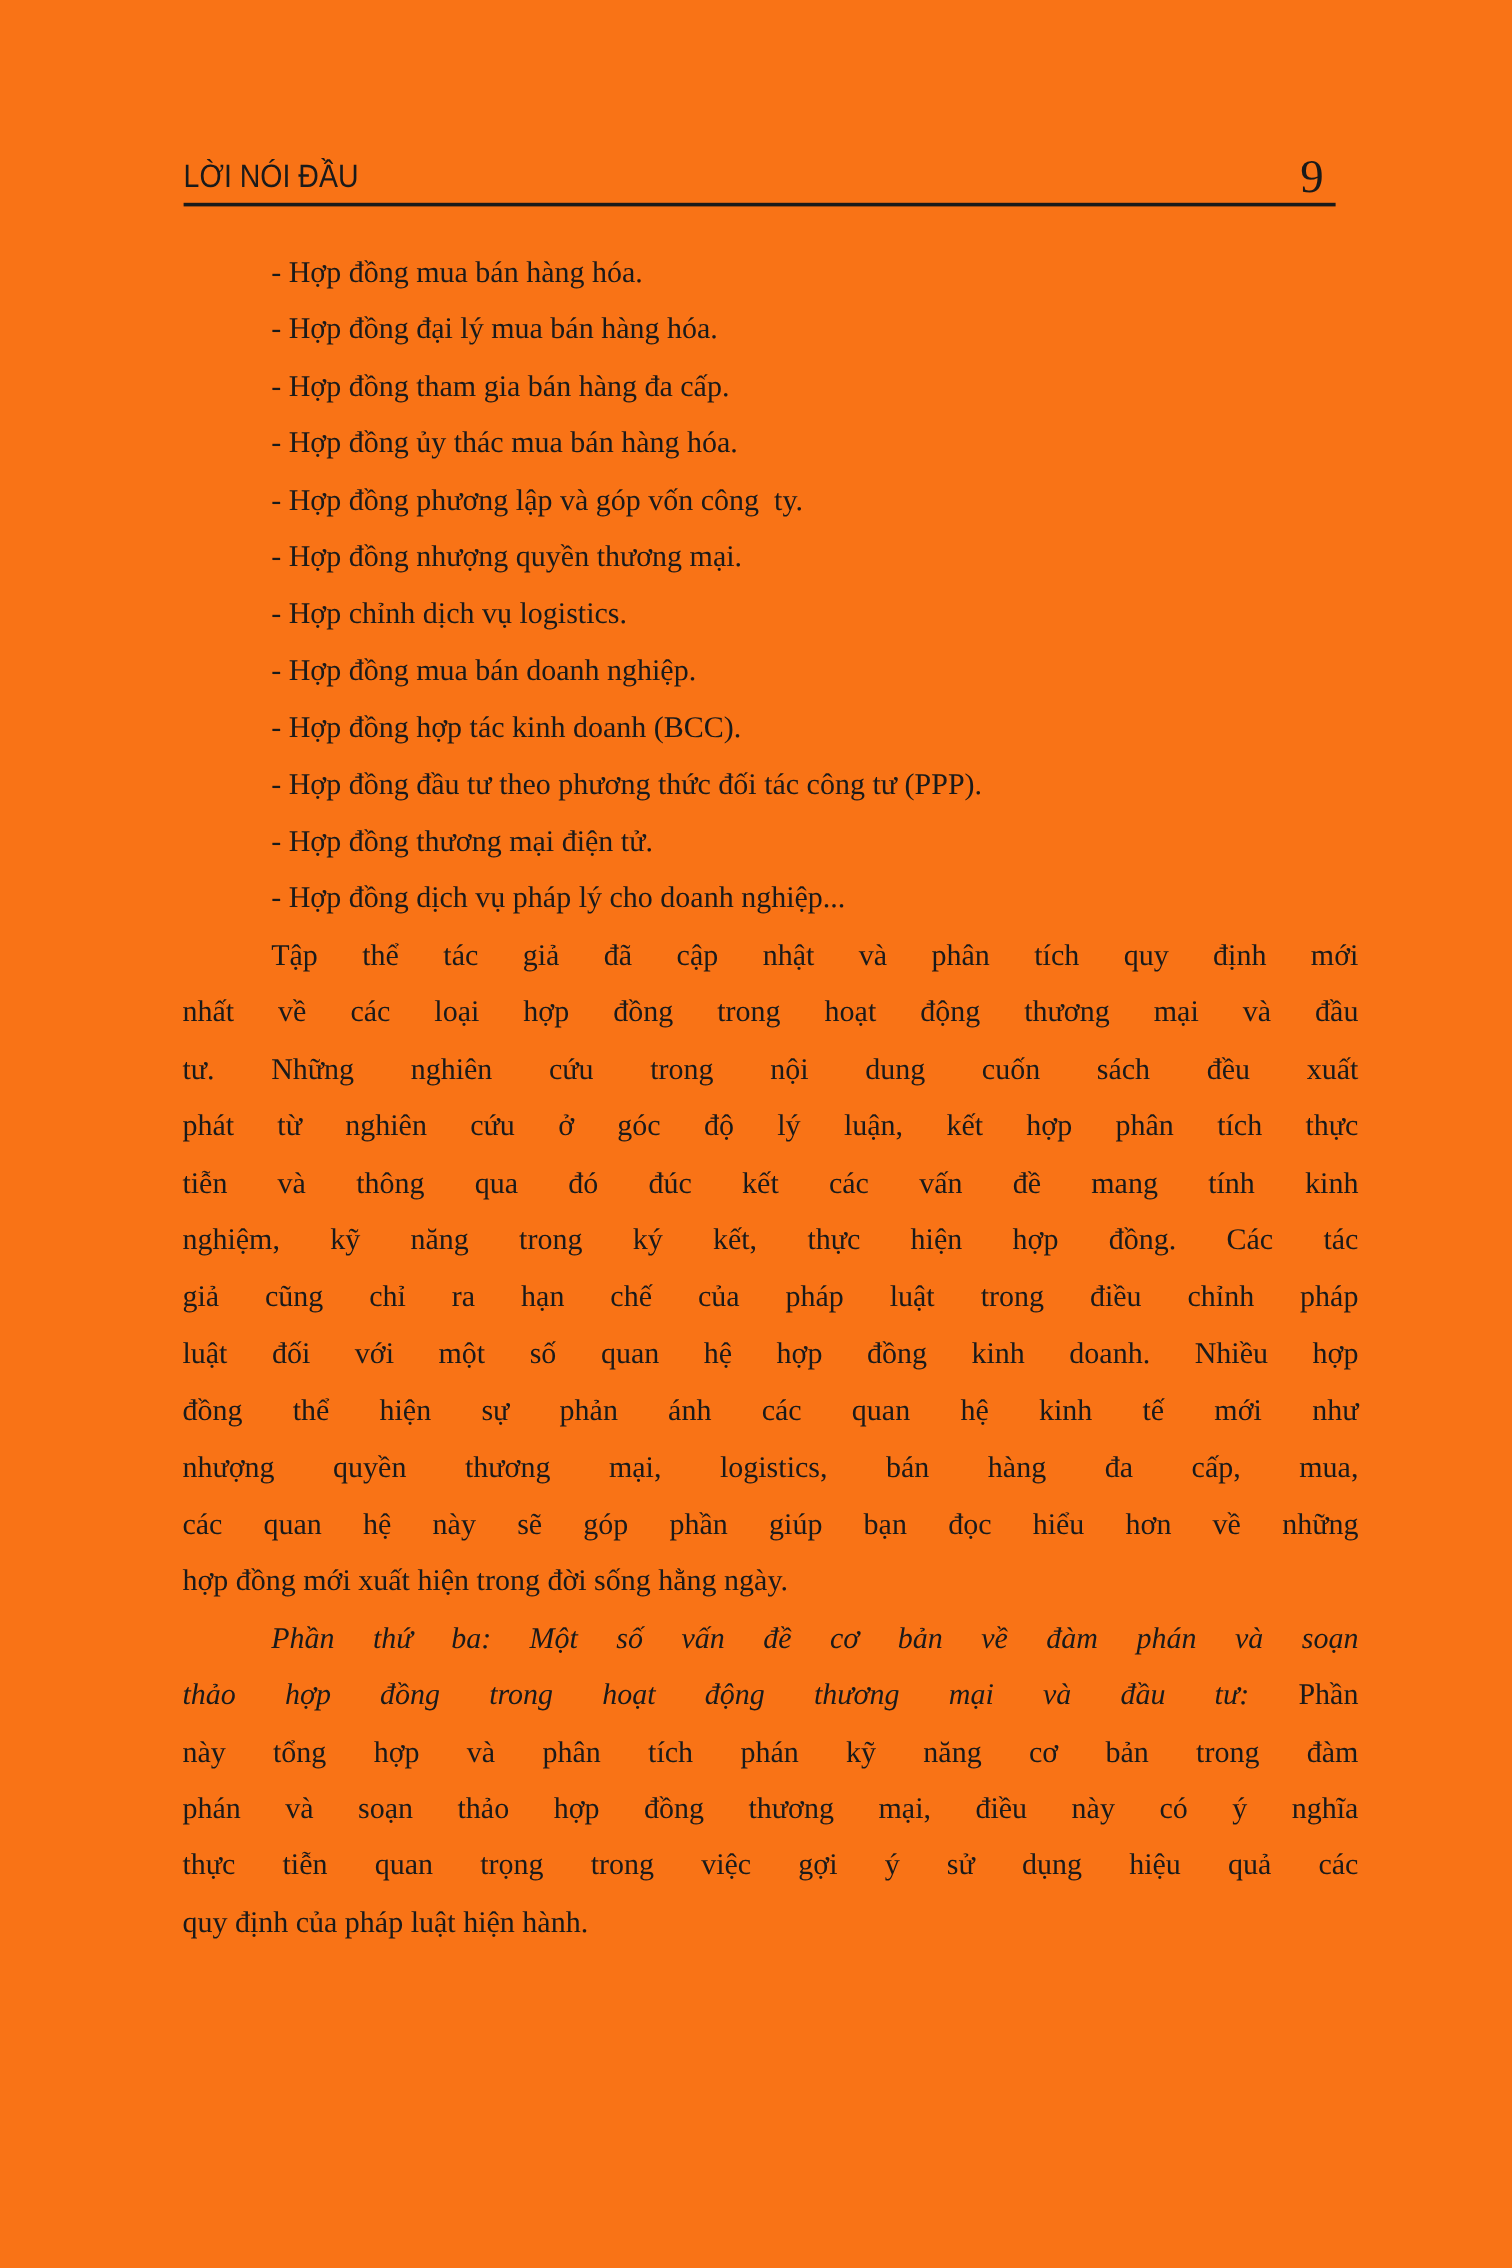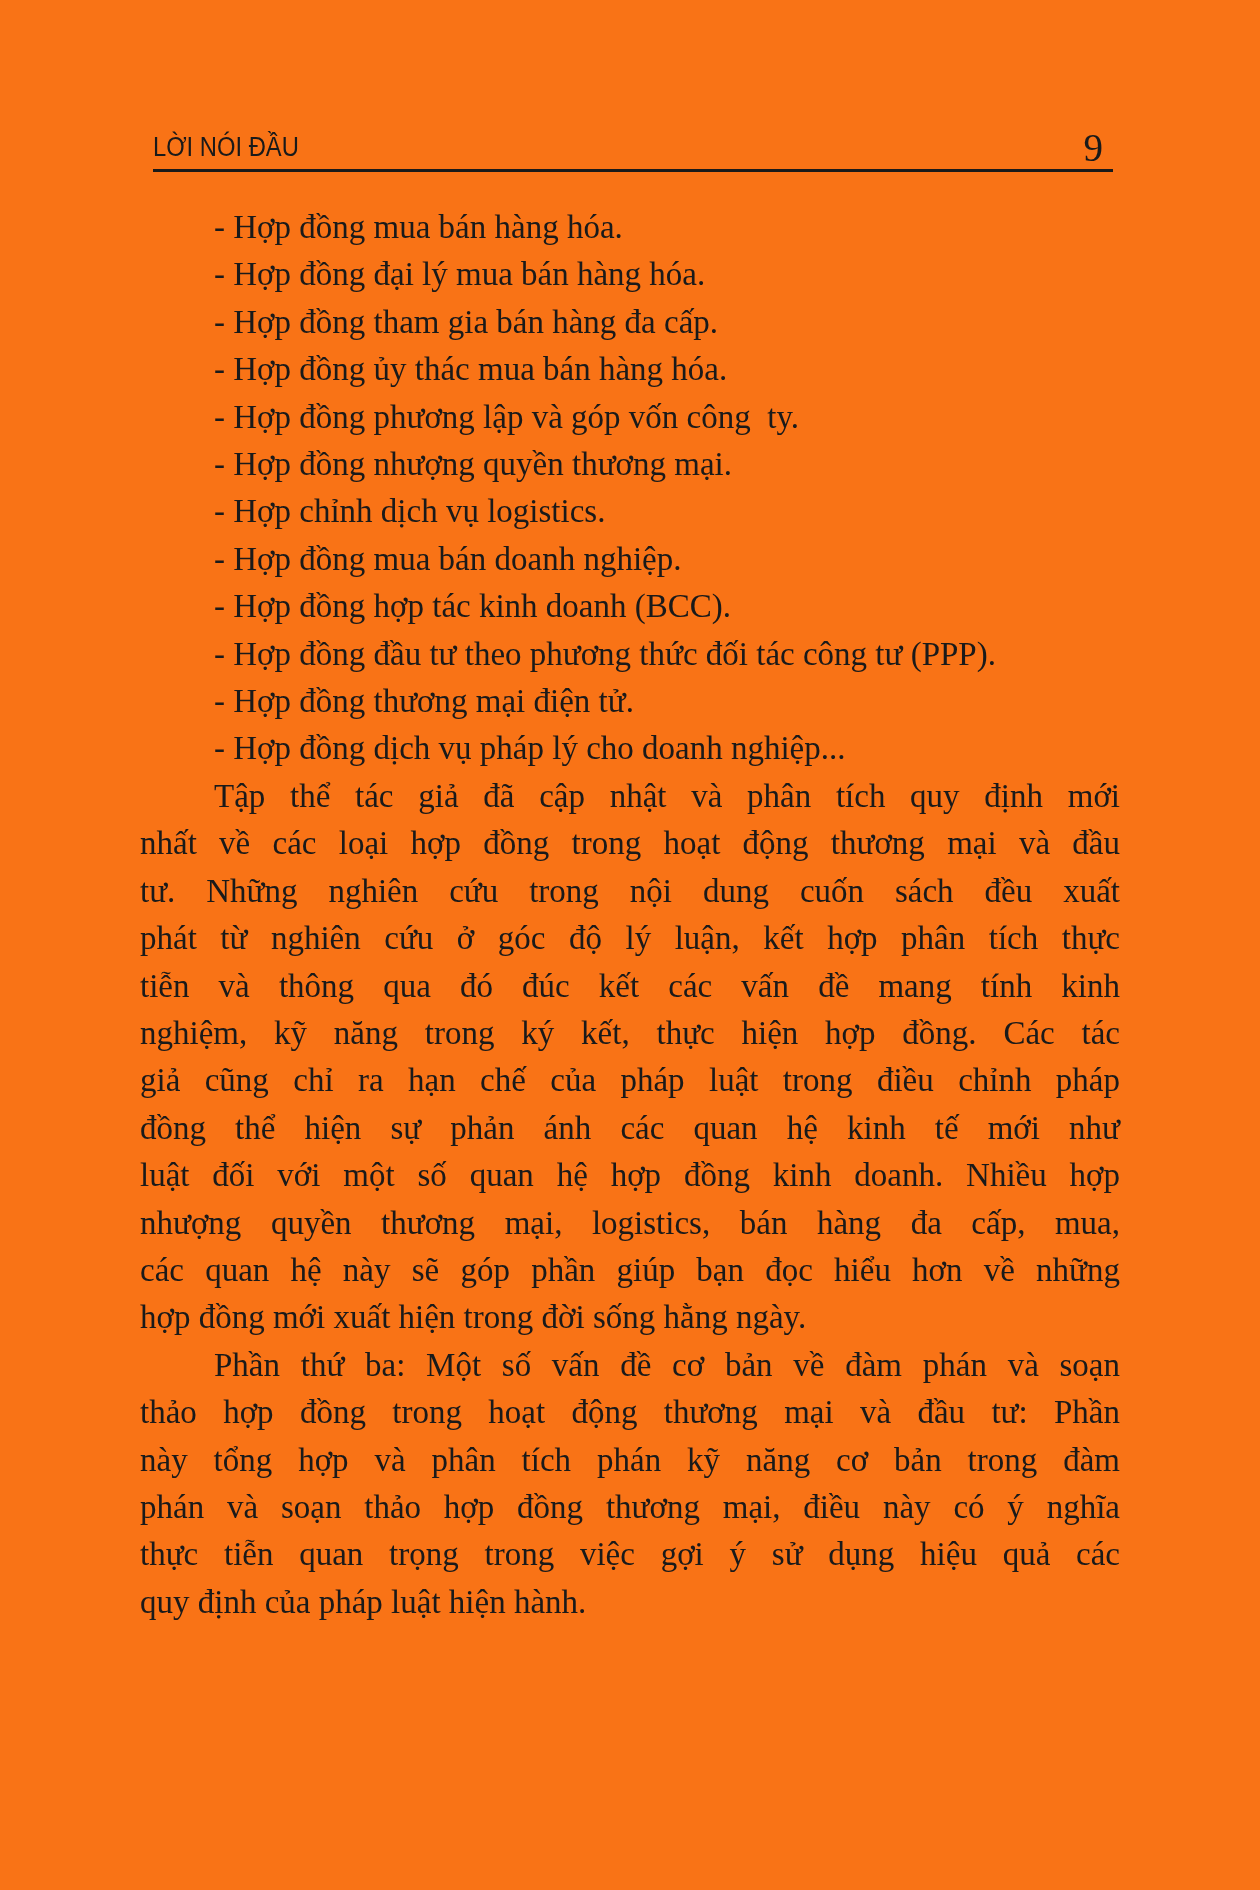--- a/index.html
+++ b/index.html
@@ -36,31 +36,31 @@
   .page-number {
     font-size: 39px;
     line-height: 1;
     padding-bottom: 2px;
     padding-right: 10px;
   }
 
   
   .content {
     position: absolute;
-    left: 140px; top: 204px;
+    left: 152px; top: 204px;
     width: 980px;
-    font-size: 33px;
+    font-size: 25px;
     line-height: 47.4px;
   }
   .line { min-height: 47.4px; }
   .ind { padding-left: 74px; }          
   .list-line { text-align: left; white-space: pre-wrap; }
   .j { text-align: justify; text-align-last: justify; }  
   .l { text-align: left; }              
-  .it { }
+  .it { font-style: italic; }
 </style>
 </head>
 <body>
 
 <div class="page">
 
   <div class="header-row">
     <span class="running-title">LỜI NÓI ĐẦU</span>
     <span class="page-number">9</span>
   </div>
@@ -80,22 +80,22 @@
     <div class="line list-line ind">- Hợp đồng thương mại điện tử.</div>
     <div class="line list-line ind">- Hợp đồng dịch vụ pháp lý cho doanh nghiệp...</div>
 
     <div class="line j ind">Tập thể tác giả đã cập nhật và phân tích quy định mới</div>
     <div class="line j">nhất về các loại hợp đồng trong hoạt động thương mại và đầu</div>
     <div class="line j">tư. Những nghiên cứu trong nội dung cuốn sách đều xuất</div>
     <div class="line j">phát từ nghiên cứu ở góc độ lý luận, kết hợp phân tích thực</div>
     <div class="line j">tiễn và thông qua đó đúc kết các vấn đề mang tính kinh</div>
     <div class="line j">nghiệm, kỹ năng trong ký kết, thực hiện hợp đồng. Các tác</div>
     <div class="line j">giả cũng chỉ ra hạn chế của pháp luật trong điều chỉnh pháp</div>
+    <div class="line j">luật đối với một số quan hệ hợp đồng kinh doanh. Nhiều hợp</div>
     <div class="line j">đồng thể hiện sự phản ánh các quan hệ kinh tế mới như</div>
-    <div class="line j">luật đối với một số quan hệ hợp đồng kinh doanh. Nhiều hợp</div>
     <div class="line j">nhượng quyền thương mại, logistics, bán hàng đa cấp, mua,</div>
     <div class="line j">các quan hệ này sẽ góp phần giúp bạn đọc hiểu hơn về những</div>
     <div class="line l">hợp đồng mới xuất hiện trong đời sống hằng ngày.</div>
 
     <div class="line j ind"><span class="it">Phần thứ ba: Một số vấn đề cơ bản về đàm phán và soạn</span> <span></span></div>
     <div class="line j"><span class="it">thảo hợp đồng trong hoạt động thương mại và đầu tư:</span> <span>Phần</span></div>
     <div class="line j"><span class="it"></span> <span>này tổng hợp và phân tích phán kỹ năng cơ bản trong đàm</span></div>
     <div class="line j"><span class="it"></span> <span>phán và soạn thảo hợp đồng thương mại, điều này có ý nghĩa</span></div>
     <div class="line j"><span class="it"></span> <span>thực tiễn quan trọng trong việc gợi ý sử dụng hiệu quả các</span></div>
     <div class="line l"><span class="it"></span> <span>quy định của pháp luật hiện hành.</span></div>

